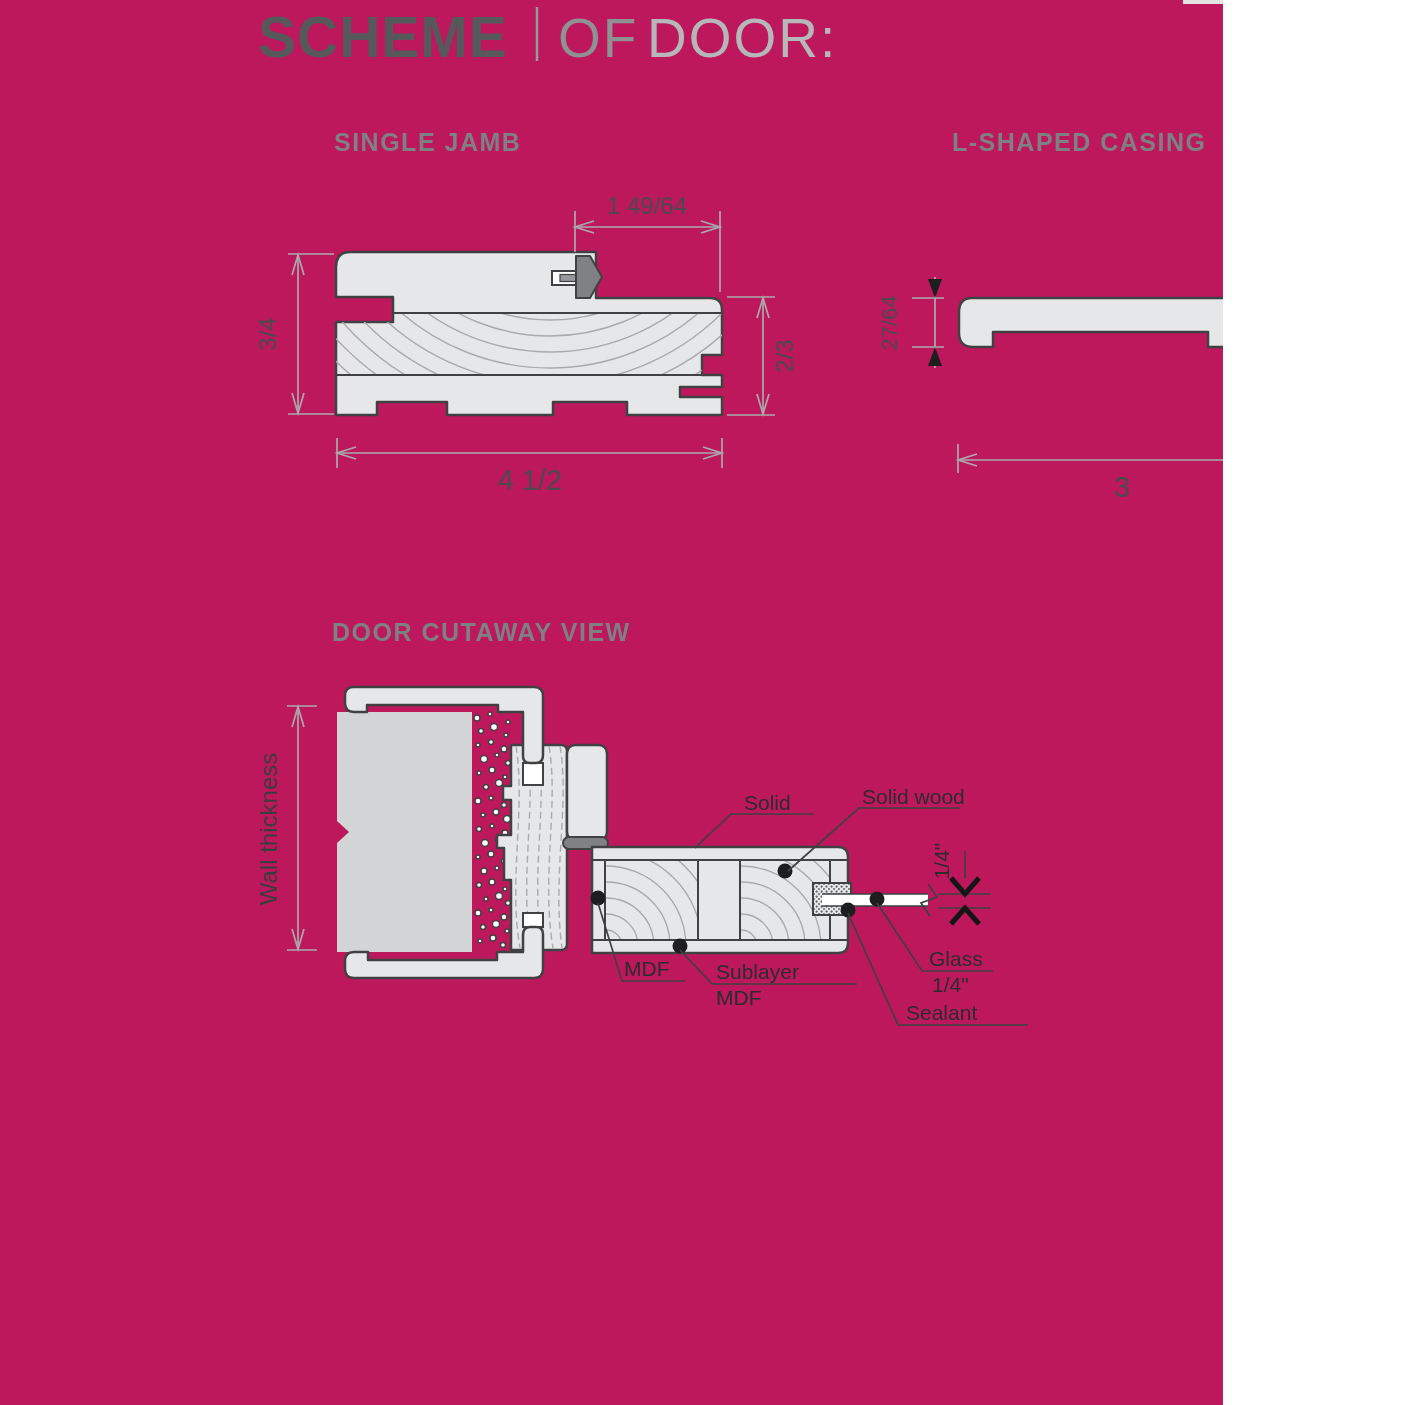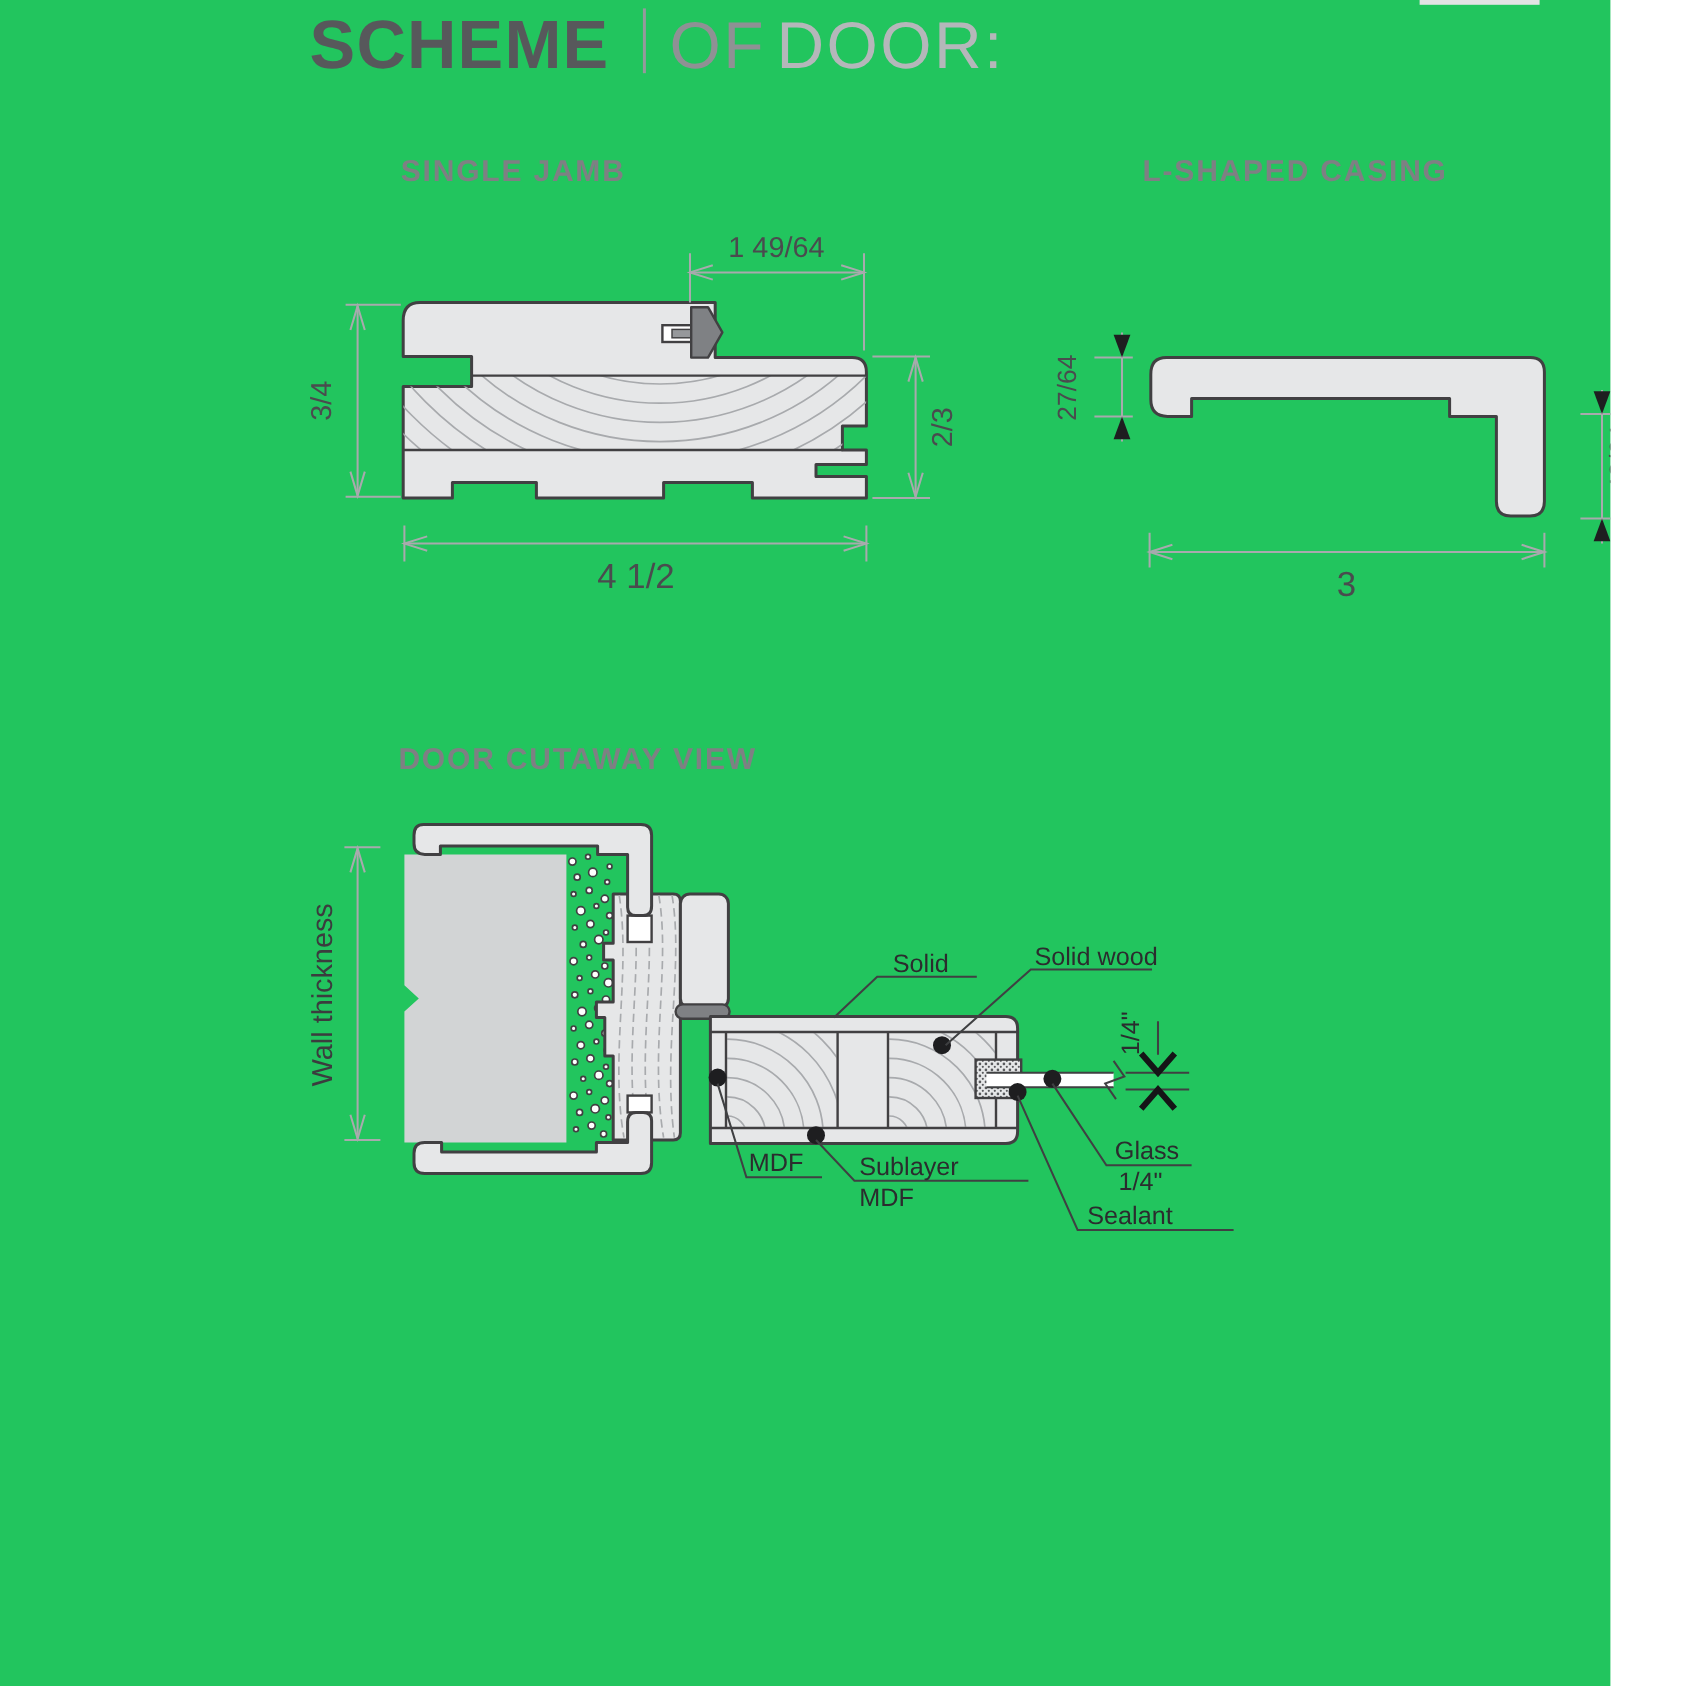--- a/index.html
+++ b/index.html
@@ -1,16 +1,16 @@
 <!DOCTYPE html>
 <html style="--outline: #414042; --fill_light: #e6e7e8; --wall_gray: #d2d4d5; --grain_gray: #a8aaad; --dim_gray: #a8aaad; --dim_text: #4a4b4e; --section_title: #7e8083; --label_text: #2b2c2e; --header_dark: #57585b; --header_mid: #8f9194; --header_light: #b5b7ba; --hardware_gray: #7f8184;"><head>
 <meta charset="utf-8">
 <style>
   html,body{margin:0;padding:0;background:#fff;}
-  #stage{position:relative;width:1342px;height:1405px;background:#22c55e;overflow:hidden;
+  #stage{position:relative;width:1223px;height:1405px;background:#be185d;overflow:hidden;
          font-family:"Liberation Sans",sans-serif;}
   svg{position:absolute;left:0;top:0;}
   text{font-family:"Liberation Sans",sans-serif;}
   .hdr1{font-size:57px;font-weight:bold;fill:var(--header_dark);letter-spacing:1px;}
   .hdr2{font-size:55px;fill:var(--header_mid);letter-spacing:2px;}
   .hdr3{font-size:55px;fill:var(--header_light);letter-spacing:2px;}
   .sect{font-size:25px;font-weight:bold;fill:var(--section_title);letter-spacing:1.5px;}
   .dimtxt{font-size:24px;fill:var(--dim_text);}
   .dimtxt-sm{font-size:22px;fill:var(--dim_text);}
   .dimtxt-lg{font-size:29px;fill:var(--dim_text);}

